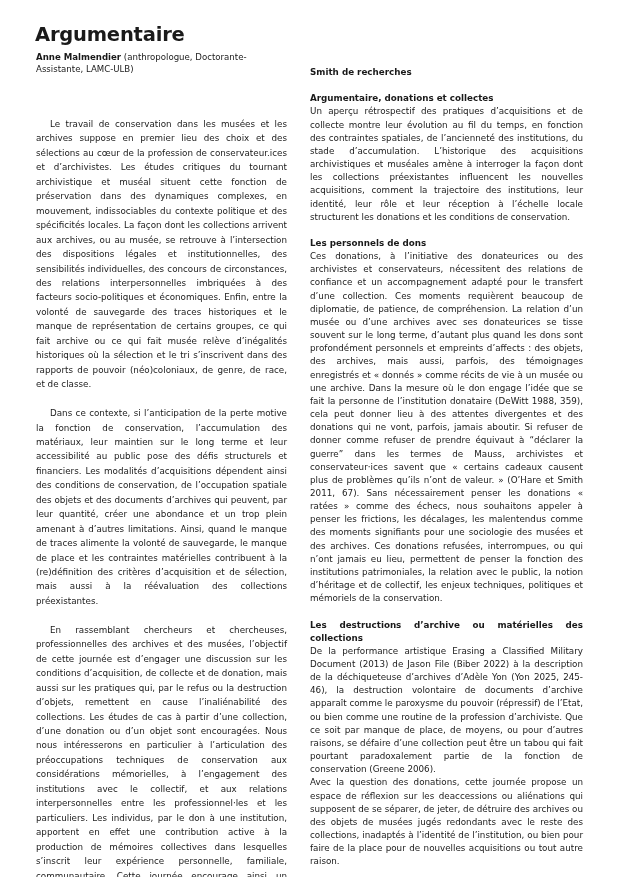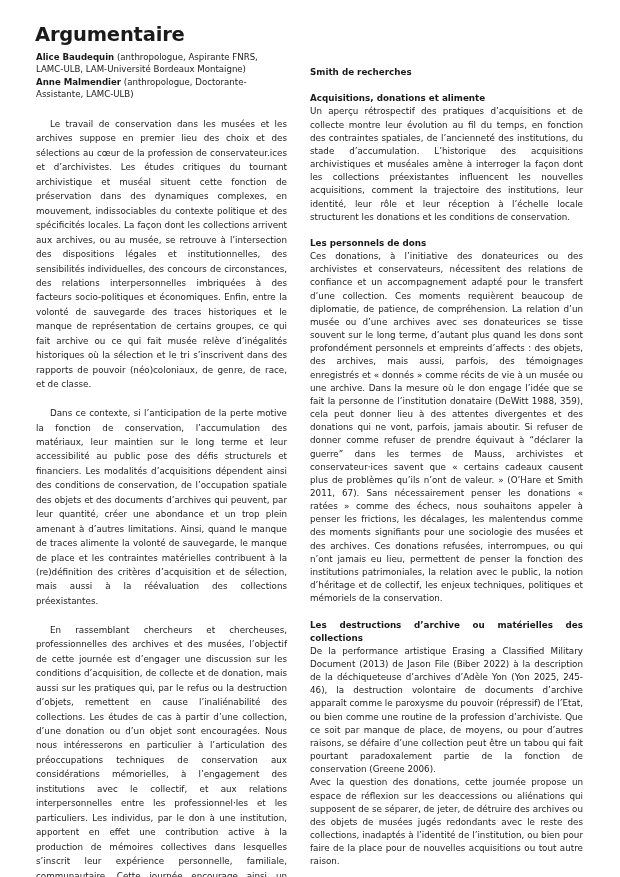--- a/index.html
+++ b/index.html
@@ -27,35 +27,34 @@
   .col-left p { text-indent: 14px; margin-bottom: 14.45px; }
   .heading { font-weight: bold; margin: 0; }
   .gap { height: 13.15px; }
 </style>
 </head>
 <body>
 
 <h1 class="title">Argumentaire</h1>
 
 <div class="authors">
-  <div><b>Alice Baudequin</b><span> (anthropologue, Aspirante FNRS, LAMC-ULB, LAM-Université Bordeaux Montaigne)</span></div>
   <div><b>Anne Malmendier</b><span> (anthropologue, Doctorante-Assistante, LAMC-ULB)</span></div>
 </div>
 
 <div class="col col-left">
   <p>Le travail de conservation dans les musées et les archives suppose en premier lieu des choix et des sélections au cœur de la profession de conservateur.ices et d’archivistes. Les études critiques du tournant archivistique et muséal situent cette fonction de préservation dans des dynamiques complexes, en mouvement, indissociables du contexte politique et des spécificités locales. La façon dont les collections arrivent aux archives, ou au musée, se retrouve à l’intersection des dispositions légales et institutionnelles, des sensibilités individuelles, des concours de circonstances, des relations interpersonnelles imbriquées à des facteurs socio-politiques et économiques. Enfin, entre la volonté de sauvegarde des traces historiques et le manque de représentation de certains groupes, ce qui fait archive ou ce qui fait musée relève d’inégalités historiques où la sélection et le tri s’inscrivent dans des rapports de pouvoir (néo)coloniaux, de genre, de race, et de classe.</p>
   <p>Dans ce contexte, si l’anticipation de la perte motive la fonction de conservation, l’accumulation des matériaux, leur maintien sur le long terme et leur accessibilité au public pose des défis structurels et financiers. Les modalités d’acquisitions dépendent ainsi des conditions de conservation, de l’occupation spatiale des objets et des documents d’archives qui peuvent, par leur quantité, créer une abondance et un trop plein amenant à d’autres limitations. Ainsi, quand le manque de traces alimente la volonté de sauvegarde, le manque de place et les contraintes matérielles contribuent à la (re)définition des critères d’acquisition et de sélection, mais aussi à la réévaluation des collections préexistantes.</p>
   <p>En rassemblant chercheurs et chercheuses, professionnelles des archives et des musées, l’objectif de cette journée est d’engager une discussion sur les conditions d’acquisition, de collecte et de donation, mais aussi sur les pratiques qui, par le refus ou la destruction d’objets, remettent en cause l’inaliénabilité des collections. Les études de cas à partir d’une collection, d’une donation ou d’un objet sont encouragées. Nous nous intéresserons en particulier à l’articulation des préoccupations techniques de conservation aux considérations mémorielles, à l’engagement des institutions avec le collectif, et aux relations interpersonnelles entre les professionnel·les et les particuliers. Les individus, par le don à une institution, apportent en effet une contribution active à la production de mémoires collectives dans lesquelles s’inscrit leur expérience personnelle, familiale, communautaire. Cette journée encourage ainsi un espace de réflexion sur les modalités d’entrée de ces collections personnelles dans le domaine public par le biais du don, et la circulation des objets et des récits entre l’espace privé et celui des musées et des archives.</p>
 </div>
 
 <div class="col col-right">
   <p class="heading">Smith de recherches</p>
   <div class="gap"></div>
 
-  <p class="heading">Acquisitions, donations et alimente</p>
+  <p class="heading">Argumentaire, donations et collectes</p>
   <p>Un aperçu rétrospectif des pratiques d’acquisitions et de collecte montre leur évolution au fil du temps, en fonction des contraintes spatiales, de l’ancienneté des institutions, du stade d’accumulation. L’historique des acquisitions archivistiques et muséales amène à interroger la façon dont les collections préexistantes influencent les nouvelles acquisitions, comment la trajectoire des institutions, leur identité, leur rôle et leur réception à l’échelle locale structurent les donations et les conditions de conservation.</p>
   <div class="gap"></div>
 
   <p class="heading">Les personnels de dons</p>
   <p>Ces donations, à l’initiative des donateurices ou des archivistes et conservateurs, nécessitent des relations de confiance et un accompagnement adapté pour le transfert d’une collection. Ces moments requièrent beaucoup de diplomatie, de patience, de compréhension. La relation d’un musée ou d’une archives avec ses donateurices se tisse souvent sur le long terme, d’autant plus quand les dons sont profondément personnels et empreints d’affects : des objets, des archives, mais aussi, parfois, des témoignages enregistrés et « donnés » comme récits de vie à un musée ou une archive. Dans la mesure où le don engage l’idée que se fait la personne de l’institution donataire (DeWitt 1988, 359), cela peut donner lieu à des attentes divergentes et des donations qui ne vont, parfois, jamais aboutir. Si refuser de donner comme refuser de prendre équivaut à “déclarer la guerre” dans les termes de Mauss, archivistes et conservateur·ices savent que « certains cadeaux causent plus de problèmes qu’ils n’ont de valeur. » (O’Hare et Smith 2011, 67). Sans nécessairement penser les donations « ratées » comme des échecs, nous souhaitons appeler à penser les frictions, les décalages, les malentendus comme des moments signifiants pour une sociologie des musées et des archives. Ces donations refusées, interrompues, ou qui n’ont jamais eu lieu, permettent de penser la fonction des institutions patrimoniales, la relation avec le public, la notion d’héritage et de collectif, les enjeux techniques, politiques et mémoriels de la conservation.</p>
   <div class="gap"></div>
 
   <p class="heading">Les destructions d’archive ou matérielles des collections</p>
   <p>De la performance artistique Erasing a Classified Military Document (2013) de Jason File (Biber 2022) à la description de la déchiqueteuse d’archives d’Adèle Yon (Yon 2025, 245-46), la destruction volontaire de documents d’archive apparaît comme le paroxysme du pouvoir (répressif) de l’Etat, ou bien comme une routine de la profession d’archiviste. Que ce soit par manque de place, de moyens, ou pour d’autres raisons, se défaire d’une collection peut être un tabou qui fait pourtant paradoxalement partie de la fonction de conservation (Greene 2006).</p>
   <p>Avec la question des donations, cette journée propose un espace de réflexion sur les deaccessions ou aliénations qui supposent de se séparer, de jeter, de détruire des archives ou des objets de musées jugés redondants avec le reste des collections, inadaptés à l’identité de l’institution, ou bien pour faire de la place pour de nouvelles acquisitions ou tout autre raison.</p>

